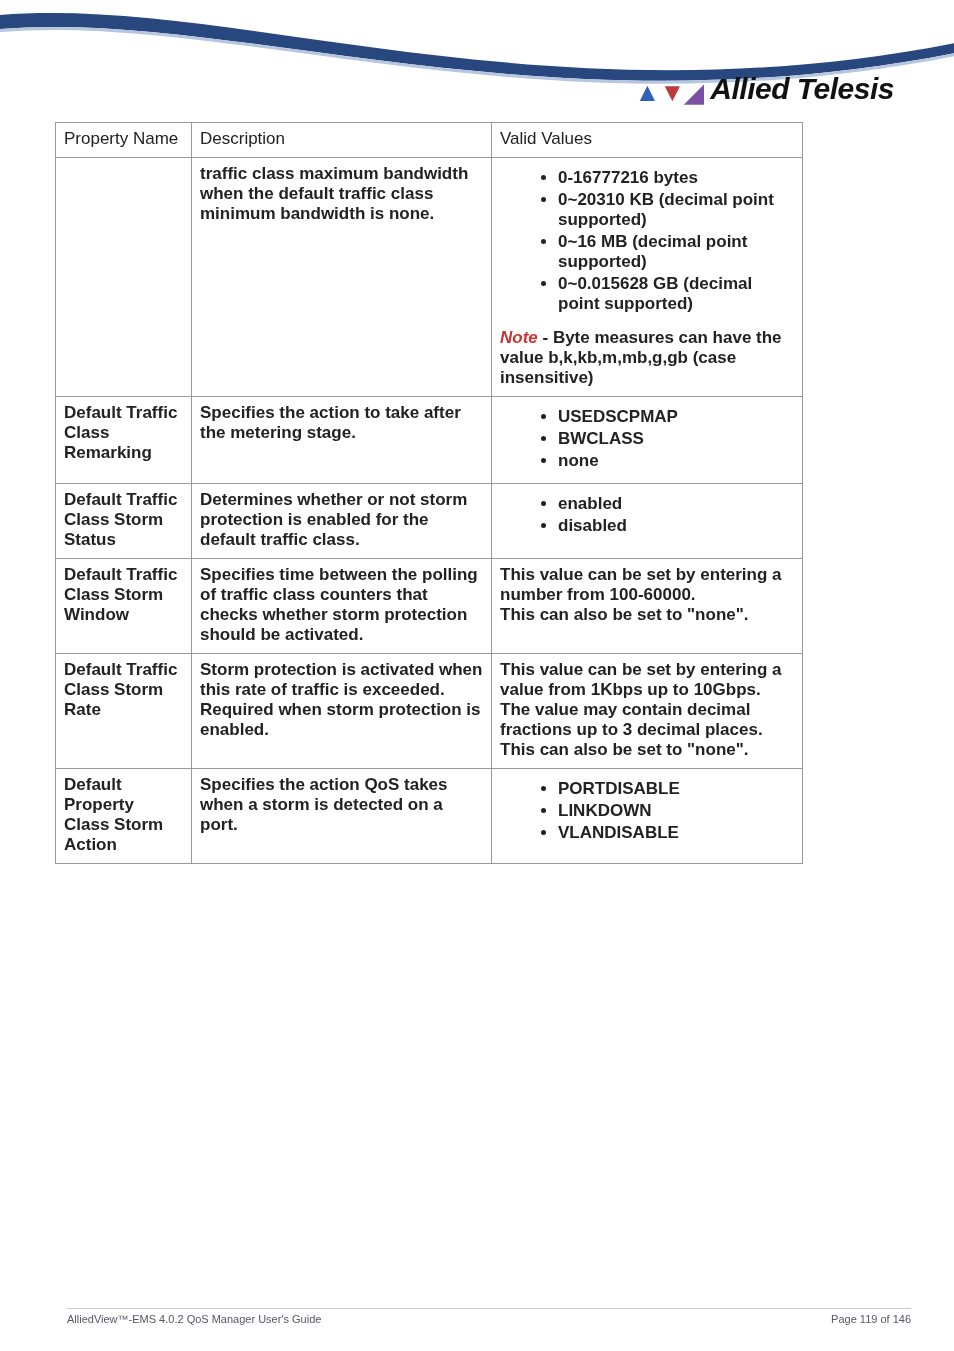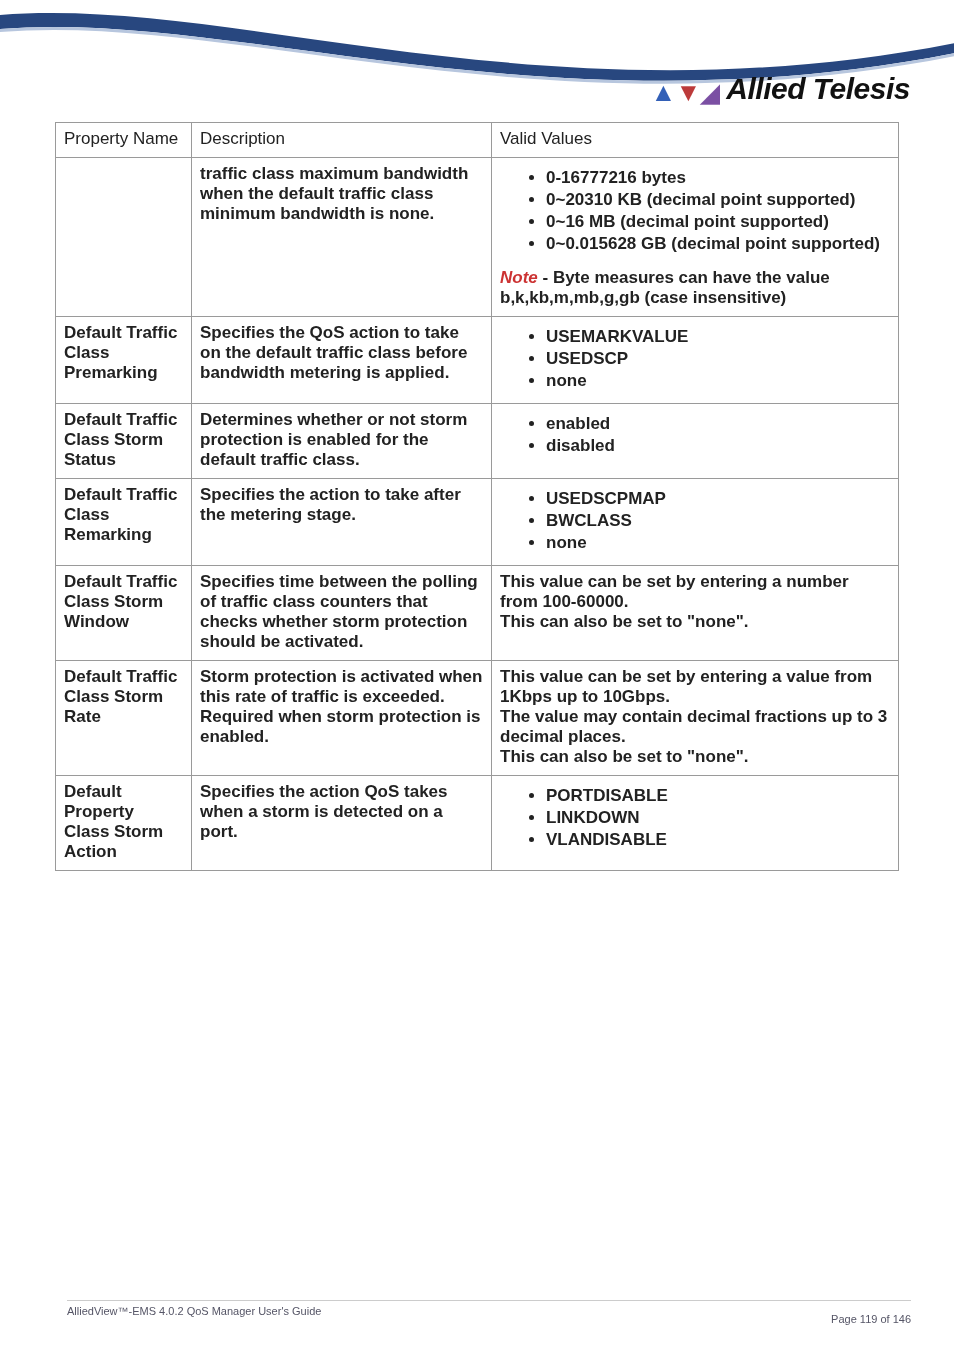--- a/index.html
+++ b/index.html
@@ -8,54 +8,54 @@
     width: 954px;
     height: 1351px;
     font-family: "Gill Sans", "Gill Sans MT", "Segoe UI", Arial, sans-serif;
     font-size: 17px;
     color: #222;
     background: #fff;
     position: relative;
   }
   .swoosh { position: absolute; top: 0; left: 0; width: 954px; height: 120px; }
   .brand {
-    position: absolute; top: 72px; right: 44px;
+    position: absolute; top: 72px; right: 60px;
     font-weight: 600; font-style: italic; font-size: 30px;
     letter-spacing: -0.5px; color: #111;
   }
   .brand .tri {
     display: inline-block; vertical-align: -2px; margin-right: 6px;
     font-size: 26px; font-style: normal; font-weight: 700;
     background: linear-gradient(90deg,#3360b7 0 33%,#bc3a3a 33% 66%,#7b4fa3 66% 100%);
     -webkit-background-clip: text; background-clip: text; color: transparent;
   }
   .page {
-    position: absolute; top: 122px; left: 55px; width: 844px;
+    position: absolute; top: 122px; left: 55px; width: 748px;
   }
   table.tbl {
     border-collapse: collapse; width: 100%; table-layout: fixed;
     border: 1px solid #999;
   }
   table.tbl th, table.tbl td {
     border: 1px solid #9a9a9a; padding: 6px 8px 8px 8px;
     vertical-align: top; text-align: left; font-weight: 700;
   }
   table.tbl th { font-weight: 400; }
   col.c1 { width: 136px; }
   col.c2 { width: 300px; }
   col.c3 { }
   ul.bul { margin: 4px 0 4px 0; padding-left: 42px; }
-  ul.bul li { margin: 2px 4px; }
+  ul.bul li { margin: 2px 16px; }
   .note-word { color: #c33; font-style: italic; }
   .footer {
     position: absolute; bottom: 26px; left: 67px; width: 844px;
     border-top: 1px solid #ccc; padding-top: 4px;
     font-size: 11px; color: #556;
   }
-  .footer .right { float: right; margin-top: 8px; }
+  .footer .right { float: right; }
 </style>
 </head>
 <body>
 
 <svg class="swoosh" viewBox="0 0 954 120" preserveAspectRatio="none">
   <path d="M -40 20 C 200 -20, 520 130, 960 42 L 960 52 C 520 140, 200 -6, -40 34 Z" fill="#28477f"></path>
   <path d="M -40 34 C 200 -6, 520 140, 960 52 L 960 55 C 520 143, 200 -3, -40 37 Z" fill="#b7c6de"></path>
 </svg>
 
 <div class="brand">
@@ -85,51 +85,40 @@
         <li>0~20310 KB (decimal point supported)</li>
         <li>0~16 MB (decimal point supported)</li>
         <li>0~0.015628 GB (decimal point supported)</li>
       </ul>
       <div style="margin-top:14px">
         <span class="note-word">Note</span><span> - Byte measures can have the value b,k,kb,m,mb,g,gb (case insensitive)</span>
       </div>
     </td>
   </tr>
 
+
   <tr>
-    <td>Default Traffic Class Premarking</td>
-    <td>Specifies the QoS action to take on the default traffic class before bandwidth metering is applied.</td>
+    <td>Default Traffic Class Remarking</td>
+    <td>Specifies the action to take after the metering stage.</td>
     <td>
       <ul class="bul">
-        <li>USEMARKVALUE</li>
-        <li>USEDSCP</li>
+        <li>USEDSCPMAP</li>
+        <li>BWCLASS</li>
         <li>none</li>
       </ul>
     </td>
   </tr>
 
   <tr>
     <td>Default Traffic Class Storm Status</td>
     <td>Determines whether or not storm protection is enabled for the default traffic class.</td>
     <td>
       <ul class="bul">
         <li>enabled</li>
         <li>disabled</li>
-      </ul>
-    </td>
-  </tr>
-
-  <tr>
-    <td>Default Traffic Class Remarking</td>
-    <td>Specifies the action to take after the metering stage.</td>
-    <td>
-      <ul class="bul">
-        <li>USEDSCPMAP</li>
-        <li>BWCLASS</li>
-        <li>none</li>
       </ul>
     </td>
   </tr>
 
   <tr>
     <td>Default Traffic Class Storm Window</td>
     <td>Specifies time between the polling of traffic class counters that checks whether storm protection should be activated.</td>
     <td style="white-space:pre-line">This value can be set by entering a number from 100-60000.
 This can also be set to "none".</td>
   </tr>

